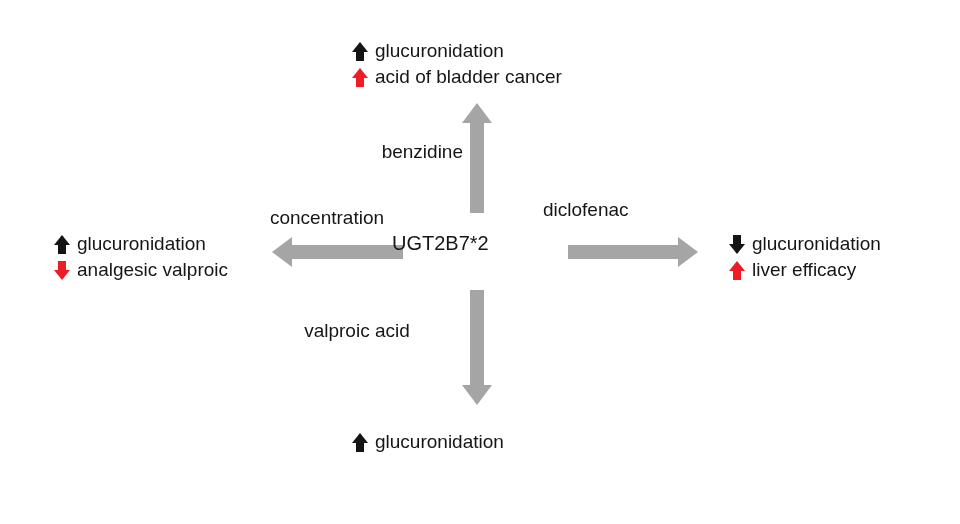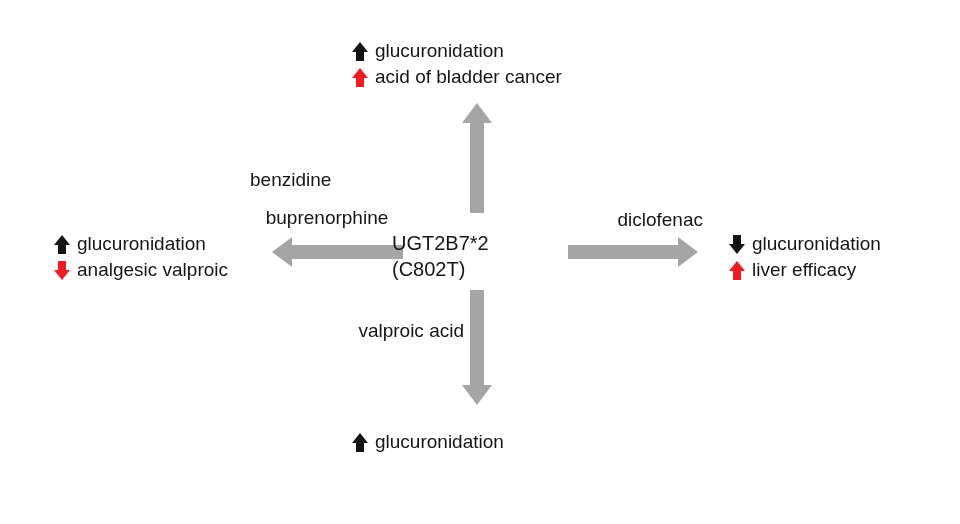--- a/index.html
+++ b/index.html
@@ -80,24 +80,24 @@
   #arrow-right { left: 568px; top: 237px; width: 130px; height: 30px; }
   #arrow-right .shaft { left: 0; top: 8px; width: 110px; height: 14px; }
   #arrow-right .head  { left: 110px; top: 0; border-top: 15px solid transparent; border-bottom: 15px solid transparent; border-left: 20px solid #a5a5a5; }
 
   
   #effects-top    { left: 352px; top: 38px;  }
   #effects-left   { left: 54px;  top: 231px; }
   #effects-right  { left: 729px; top: 231px; }
   #effects-bottom { left: 352px; top: 429px; }
 
-  #label-benzidine    { left: 250px; top: 139px; width: 213px; text-align: left; margin-top: 28px; }
+  #label-benzidine    { left: 250px; top: 139px; width: 213px; text-align: right; }
   #label-buprenorphine{ left: 247px; top: 205px; width: 160px; text-align: center; }
-  #label-diclofenac   { left: 543px; top: 207px; width: 160px; text-align: right; }
-  #label-valproic     { left: 250px; top: 318px; width: 214px; text-align: right; }
+  #label-diclofenac   { left: 543px; top: 197px; width: 160px; text-align: left; }
+  #label-valproic     { left: 250px; top: 318px; width: 214px; text-align: center; }
 </style>
 </head>
 <body>
 
 <div id="canvas">
 
   <div class="effects" id="effects-top">
     <div class="effect-row">
       <span class="icon-arrow arr-up c-black"></span>
       <span>glucuronidation</span>
@@ -119,27 +119,26 @@
   <div class="big-arrow" id="arrow-right">
     <div class="shaft"></div>
     <div class="head"></div>
   </div>
   <div class="big-arrow" id="arrow-down">
     <div class="shaft"></div>
     <div class="head"></div>
   </div>
 
   <div class="drug-label" id="label-benzidine">benzidine</div>
-  <div class="drug-label" id="label-buprenorphine">buprenorphine</div>
+  <div class="drug-label" id="label-buprenorphine">concentration</div>
   <div class="drug-label" id="label-diclofenac">diclofenac</div>
   <div class="drug-label" id="label-valproic">valproic acid</div>
 
   <div class="center-label">
     <div>UGT2B7*2</div>
-    <div>(C802T)</div>
   </div>
 
   <div class="effects" id="effects-left">
     <div class="effect-row">
       <span class="icon-arrow arr-up c-black"></span>
       <span>glucuronidation</span>
     </div>
     <div class="effect-row">
       <span class="icon-arrow arr-down c-red"></span>
       <span>analgesic valproic</span>

